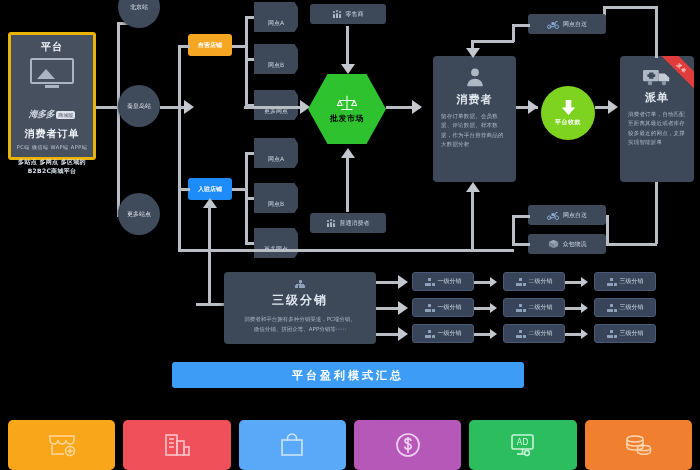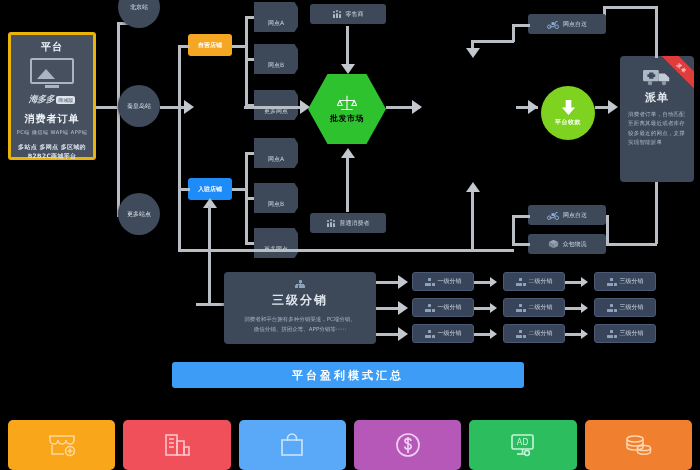--- a/index.html
+++ b/index.html
@@ -28,21 +28,21 @@
     background: #46505f; border: 3px solid #eab308; border-radius: 3px;
     color: #dfe5ec; padding: 5px 4px 4px;
     display: flex; flex-direction: column; align-items: center;
   }
   #platform .ttl { font-size: 10px; font-weight: bold; letter-spacing: 1px; color: #eef2f7; }
   .monitor { width: 44px; height: 30px; margin-top: 4px; position: relative; }
   .monitor .scr { width: 44px; height: 26px; border: 2px solid #aab4c2; border-radius: 2px; position: relative; overflow: hidden;}
   .monitor .scr:after{ content:""; position:absolute; left:5px; bottom:3px; width:0;height:0;
       border-left:9px solid transparent;border-right:9px solid transparent;border-bottom:10px solid #aab4c2;}
   .monitor .stand { width: 14px; height: 3px; background: #aab4c2; margin: 1px auto 0; }
-  .logo-row { display: flex; align-items: center; gap: 2px; margin-top: 5px; }
+  .logo-row { display: flex; align-items: center; gap: 2px; margin-top: 20px; }
   .logo-mark { font-size: 9px; font-weight: bold; color: #cfd7e1; font-style: italic; letter-spacing: -.5px;}
   .logo-badge { font-size: 5px; background: #dfe5ec; color: #46505f; border-radius: 2px; padding: 1px 2px; }
   .p-h2 { font-size: 10px; font-weight: bold; margin-top: 6px; color: #eef2f7; letter-spacing: 1px;}
   .p-sub { font-size: 5px; margin-top: 3px; color: #c3ccd8; letter-spacing: .5px; }
   .p-rule { width: 52px; height: 1px; background: #7d8896; margin: 4px 0 3px; }
   .p-desc { font-size: 6px; line-height: 1.55; font-weight: bold; color: #dbe2ea; letter-spacing: .3px; }
 
   
   .station {
     position: absolute; width: 42px; height: 42px; border-radius: 50%;
@@ -263,20 +263,28 @@
   <div class="hexa" style="left:308px; top:74px; width:78px; height:70px;">
     <svg width="20" height="16" viewBox="0 0 24 20">
       <path d="M12 1v17M5 18h14M3 7h18M3 7l-3 6h6zM21 7l3 6h-6z" stroke="#fff" stroke-width="1.3" fill="none"></path>
     </svg>
     <span class="lbl">批发市场</span>
   </div>
 
   <div class="wire h" style="left:386px; top:106px; width:34px;"></div>
   <div class="ar r" style="left:412px; top:100px;"></div>
 
+  <div class="card" style="left:433px; top:56px; width:83px; height:126px;">
+    <svg width="22" height="22" viewBox="0 0 24 24">
+      <circle cx="12" cy="7" r="4.2" fill="#aeb8c5"></circle>
+      <path d="M3.5 22c0-5 3.8-8.2 8.5-8.2S20.5 17 20.5 22z" fill="#aeb8c5"></path>
+    </svg>
+    <div class="c-ttl">消费者</div>
+    <div class="c-desc">留存订单数据、会员数据、评论数据、样本数据，作为平台推荐商品的大数据分析</div>
+  </div>
 
   <div class="wire h" style="left:516px; top:106px; width:22px;"></div>
   <div class="ar r" style="left:528px; top:100px;"></div>
 
   <div class="gcirc" style="left:541px; top:86px; width:54px; height:54px; background:#7ed321;">
     <svg width="17" height="19" viewBox="0 0 18 20">
       <path d="M6 1h6v8h4l-7 8-7-8h4z" fill="#fff"></path>
     </svg>
     <span class="lbl" style="font-size:6px">平台收款</span>
   </div>

